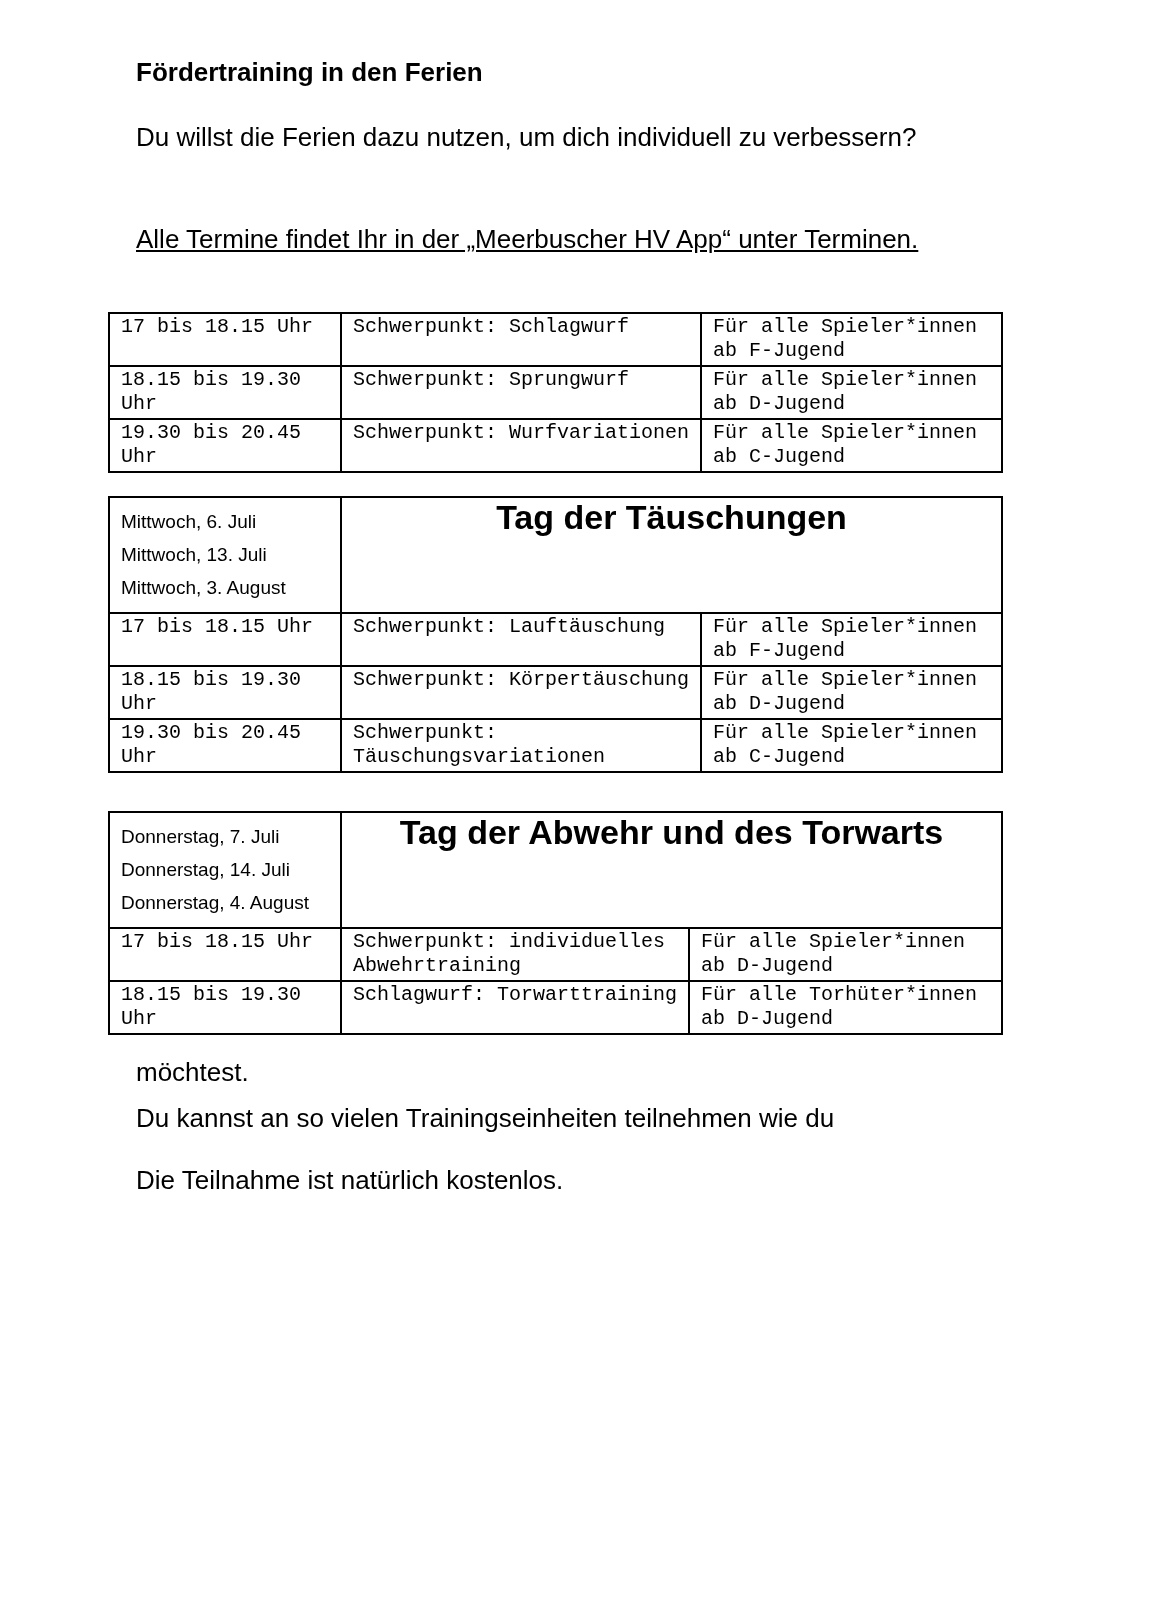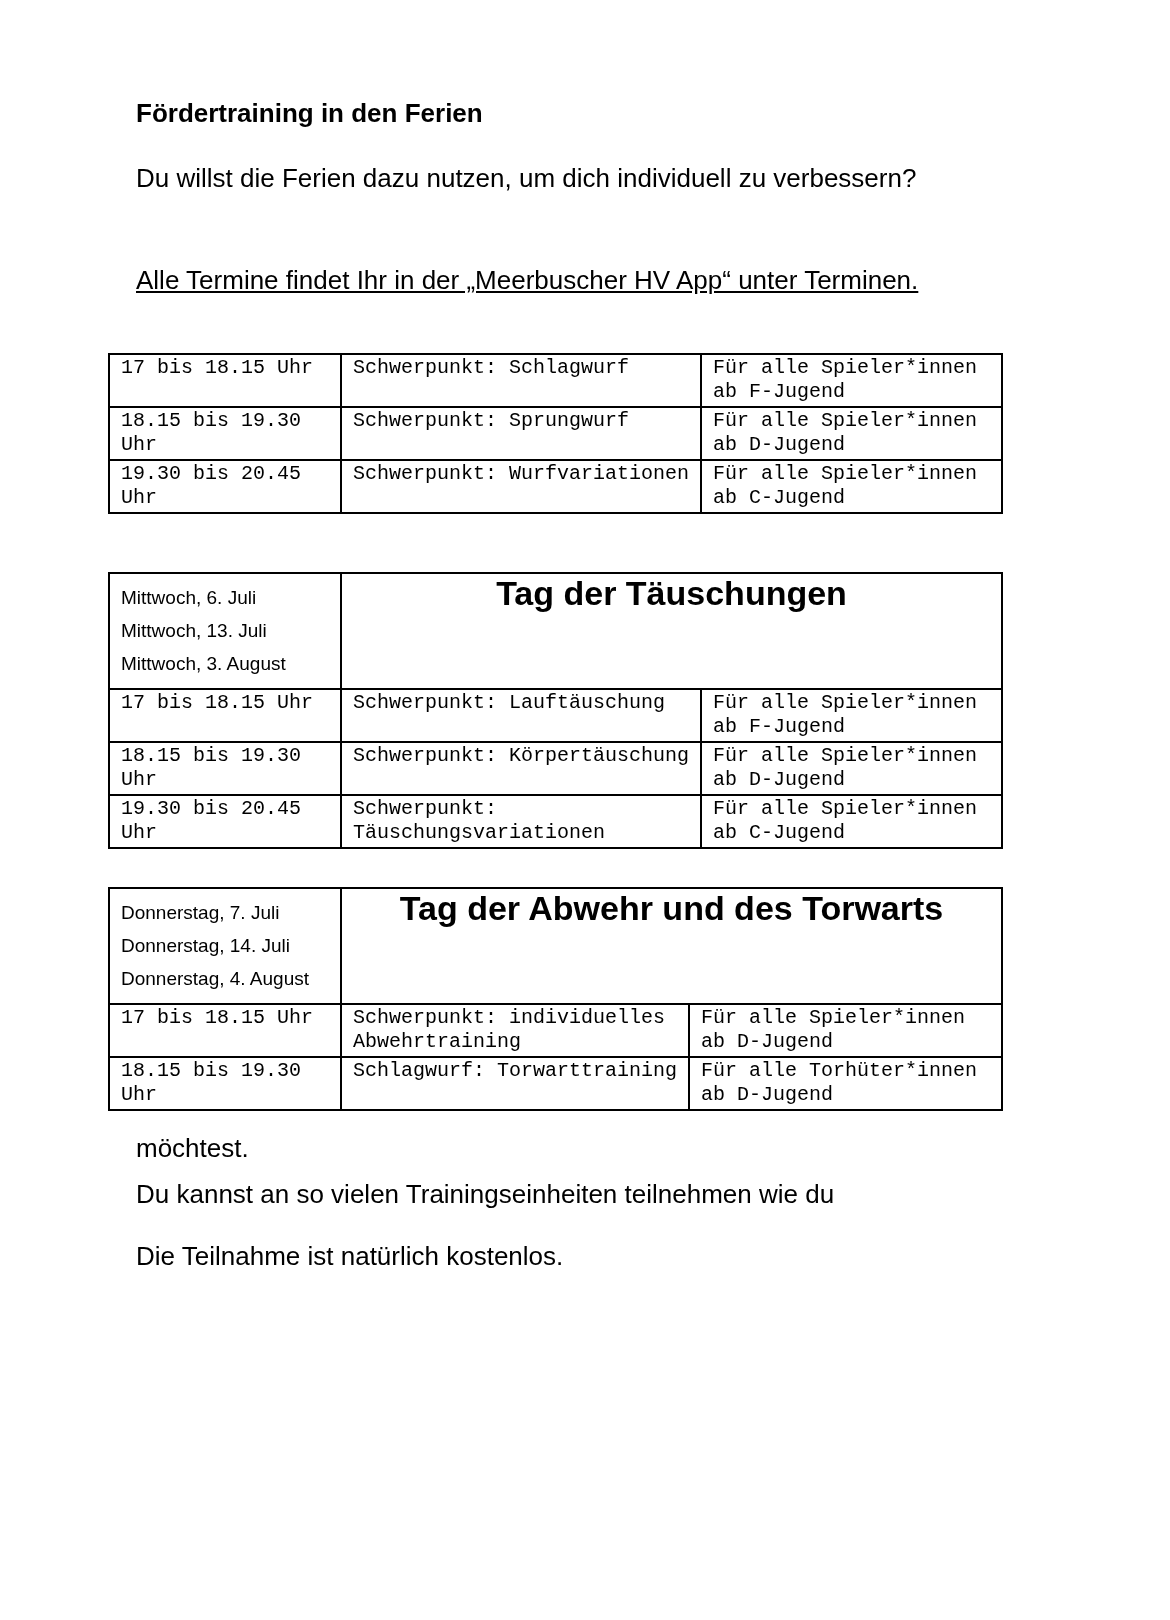--- a/index.html
+++ b/index.html
@@ -8,21 +8,21 @@
     background: #ffffff;
   }
   .page {
     position: relative;
     width: 1170px;
     height: 1620px;
     background: #ffffff;
     color: #000000;
     font-family: "Liberation Sans", sans-serif;
     box-sizing: border-box;
-    padding: 97px 0 0 108px;
+    padding: 56px 0 0 108px;
     overflow: hidden;
   }
   .doc-title {
     font-size: 26px;
     font-weight: 700;
     line-height: 32px;
     margin: 0 0 0 28px;
     white-space: pre-wrap;
   }
   .para {
@@ -34,21 +34,21 @@
   .intro-para   { margin-top: 26px; }
   .termine-para { margin-top: 56px; text-decoration: underline; }
   .signup-para  { margin-top: 50px; }
   .amount-para  { margin-top: 14px; }
   .free-para    { margin-top: 16px; }
 
   table.schedule {
     border-collapse: collapse;
     table-layout: fixed;
     width: 893px;
-    margin-top: 58px;
+    margin-top: 23px;
   }
   table.schedule.first { margin-top: 50px; }
   table.schedule.third { margin-top: 38px; }
   table.schedule td {
     border: 2px solid #000000;
     vertical-align: top;
     overflow: hidden;
   }
   td.dates-cell {
     padding: 7px 8px 6px 11px;

